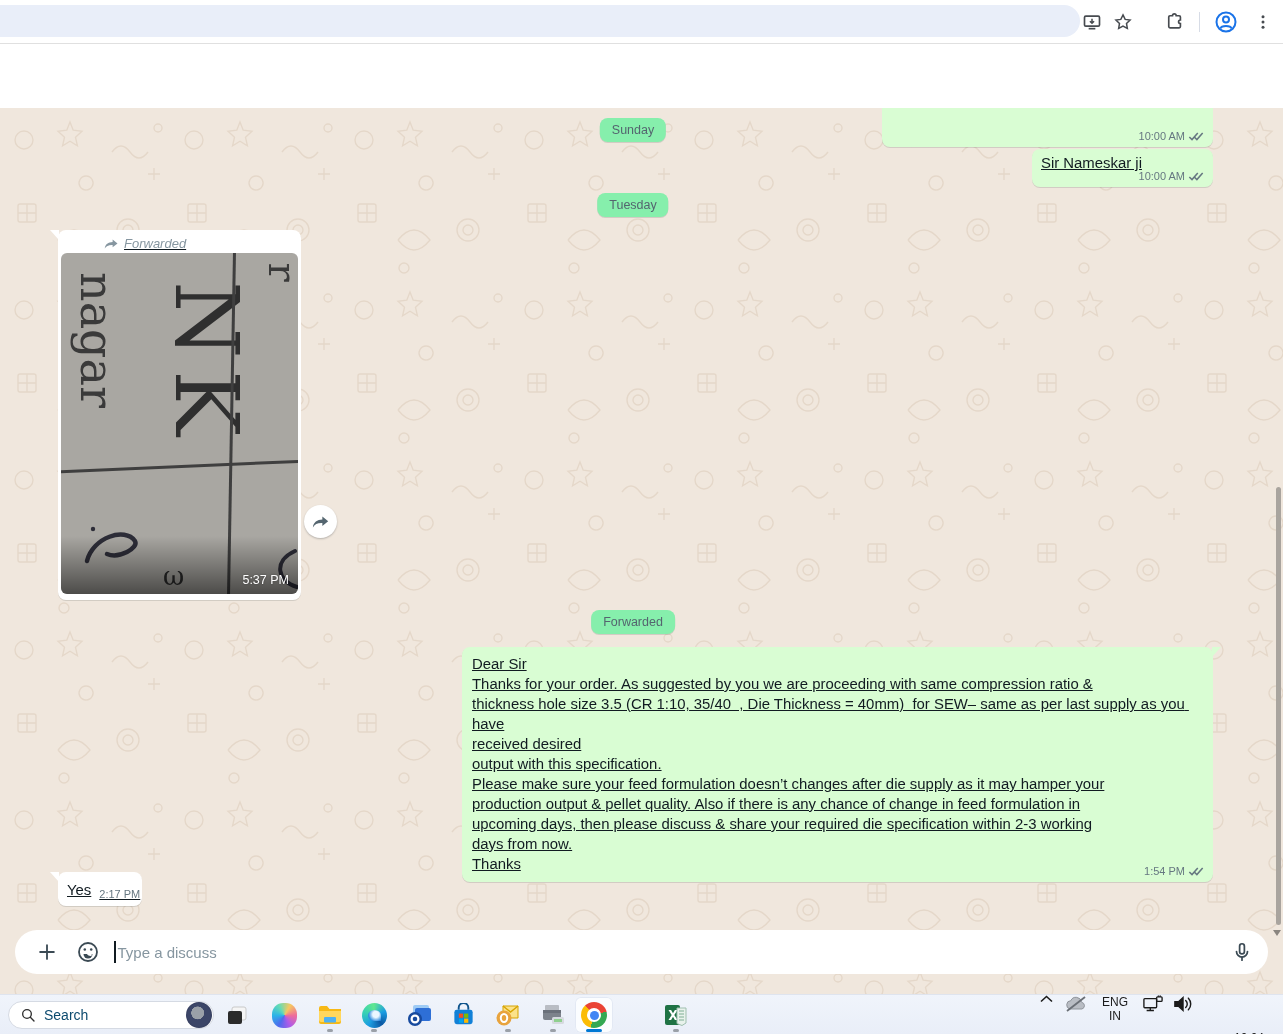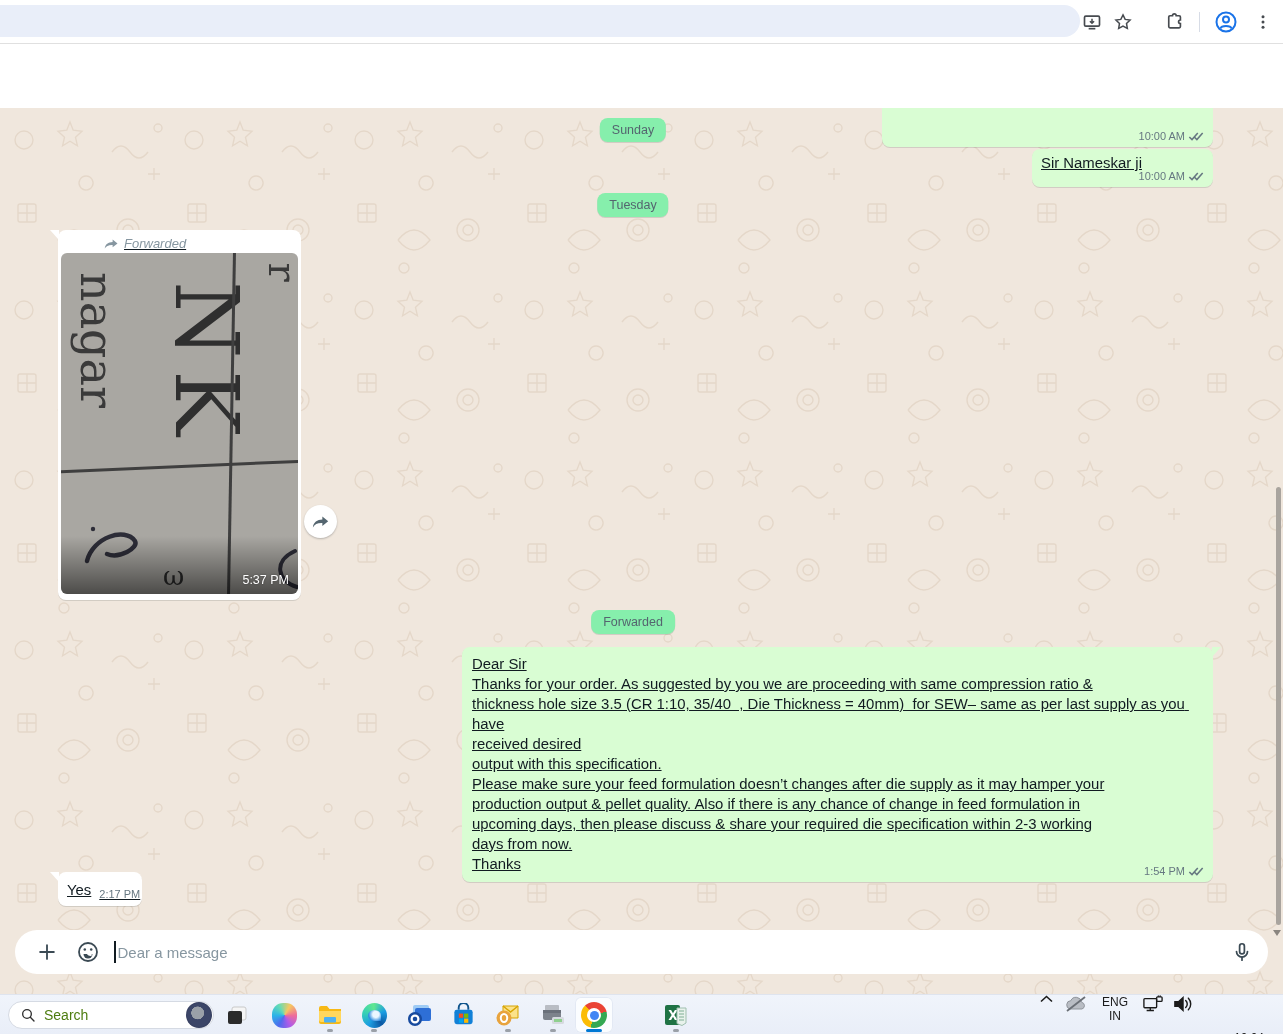--- a/index.html
+++ b/index.html
@@ -67,21 +67,21 @@
     display:flex; align-items:center; z-index:5; }
   .comp-icon { width:24px; height:24px; display:flex; align-items:center; justify-content:center; cursor:pointer; flex:0 0 auto; }
   .caret { width:1.5px; height:22px; background:#111b21; margin-left:14px; }
   .placeholder { color:#8696a0; font-size:15px; margin-left:2px; flex:1 1 auto; cursor:text; }
 
   
   .taskbar { position:absolute; left:0; top:994px; width:1283px; height:40px;
     background:linear-gradient(#f0f4fb,#e9eef8); border-top:1px solid #dfe4ee; }
   .tb-search { position:absolute; left:8px; top:6px; width:206px; height:28px; background:#ffffff; border:1px solid #d5dae3;
     border-radius:15px; display:flex; align-items:center; cursor:pointer; }
-  .tb-search-label { font-size:14px; color:#4d7c0f; margin-left:8px; flex:1; }
+  .tb-search-label { font-size:14px; color:#0c4a6e; margin-left:8px; flex:1; }
   .bing-ball { width:26px; height:26px; border-radius:50%; margin-right:1px; flex:0 0 auto;
     background:radial-gradient(circle at 45% 42%, #9aa0a8 0 30%, rgba(0,0,0,0) 32%), radial-gradient(circle at 50% 50%, #3c4668 0 60%, #242b49 100%); }
   .tb-slot { position:absolute; top:2px; width:38px; height:36px; display:flex; align-items:center; justify-content:center; border-radius:6px; cursor:pointer; }
   .tb-slot.active { background:#fbfdff; box-shadow:0 0 0 1px #e3e9f4 inset; }
   .run-dot { position:absolute; bottom:1px; left:50%; transform:translateX(-50%); width:6px; height:3px; border-radius:2px; background:#9aa0a8; }
   .run-bar { position:absolute; bottom:1px; left:50%; transform:translateX(-50%); width:16px; height:3px; border-radius:2px; background:#0078d4; }
   .tray-item { position:absolute; top:0; height:40px; display:flex; justify-content:center; cursor:pointer; }
   .tray-text { font-size:12px; color:#1b1b1b; line-height:14px; text-align:center; }
   .clock { font-size:12px; color:#1b1b1b; line-height:15px; text-align:right;margin-top:36px; }
 
@@ -257,21 +257,21 @@
         <svg width="24" height="24" viewBox="0 0 24 24" fill="none" stroke="#3b4a54" stroke-width="1.8">
           <circle cx="12" cy="12" r="9"></circle>
           <circle cx="8.8" cy="9.6" r="1.25" fill="#3b4a54" stroke="none"></circle>
           <circle cx="15.2" cy="9.6" r="1.25" fill="#3b4a54" stroke="none"></circle>
           <path d="M7.5 14 h9 a4.5 4.5 0 0 1 -9 0 z" fill="#3b4a54" stroke="none"></path>
           <path d="M11 14.2 a2.4 2.4 0 0 1 4.6 1.6 a4.5 4.5 0 0 1 -4.6 -1.6 z" fill="#fff" stroke="none"></path>
         </svg>
       </div>
       <div class="caret"></div>
       <div class="placeholder">
-        <span>Dear a message</span>
+        <span>Type a discuss</span>
       </div>
       <div class="comp-icon" style="margin-right:14px;">
         <svg width="22" height="22" viewBox="0 0 24 24" fill="none" stroke="#3b4a54" stroke-width="1.9" stroke-linecap="round">
           <rect x="9.4" y="3" width="5.2" height="11" rx="2.6"></rect>
           <path d="M6 11.5 a6 6 0 0 0 12 0"></path>
           <path d="M12 17.5 V21"></path>
         </svg>
       </div>
     </div>
   </div>

